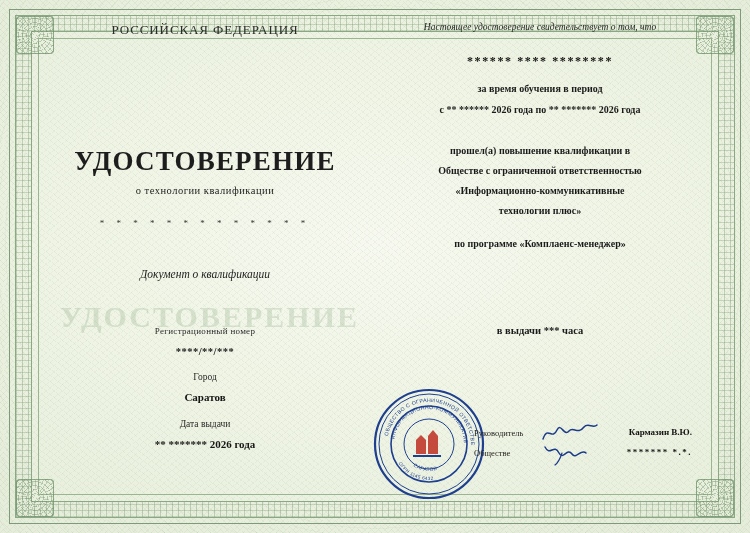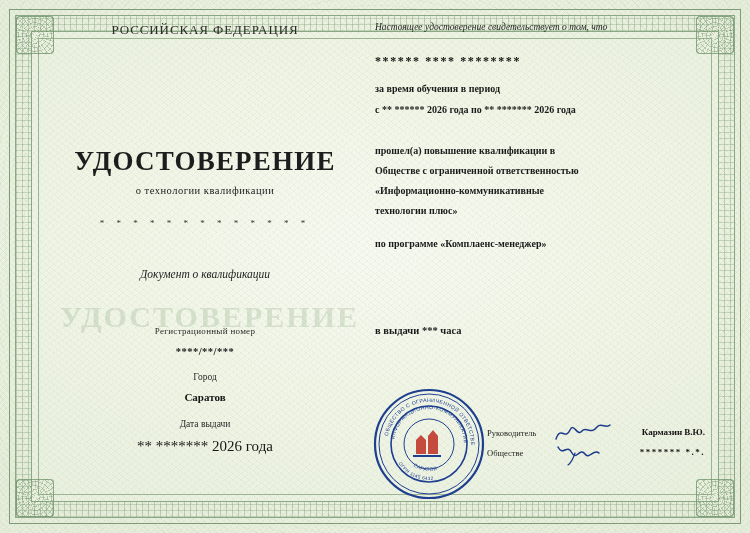--- a/index.html
+++ b/index.html
@@ -148,30 +148,31 @@
     font-weight: bold;
     color: #161616;
   }
   .date-label {
     margin-top: 16px;
     font-size: 9.5px;
     color: #2a2a2a;
   }
   .date-value {
     margin-top: 9px;
-    font-size: 15px;
-    font-weight: normal;
+    font-size: 11px;
+    font-weight: bold;
     color: #161616;
   }
 
   
   .right {
     position: absolute;
-    left: 375px; top: 22px;
+    left: 390px; top: 22px;
     width: 300px;
+    text-align: center;
   }
   .r-intro {
     font-size: 9.5px;
     font-style: italic;
     color: #232323;
   }
   .r-name {
     margin-top: 22px;
     font-size: 12px;
     font-weight: bold;
@@ -220,21 +221,21 @@
   
   .seal {
     position: absolute;
     left: 373px; top: 388px;
     width: 112px; height: 112px;
   }
 
   
   .sign-area {
     position: absolute;
-    left: 487px; top: 425px;
+    left: 474px; top: 425px;
     width: 218px;
     font-size: 8.5px;
     color: #1d1d1d;
   }
   .sign-row {
     position: relative;
     height: 20px;
   }
   .sign-role {
     position: absolute; left: 0; top: 3px;

